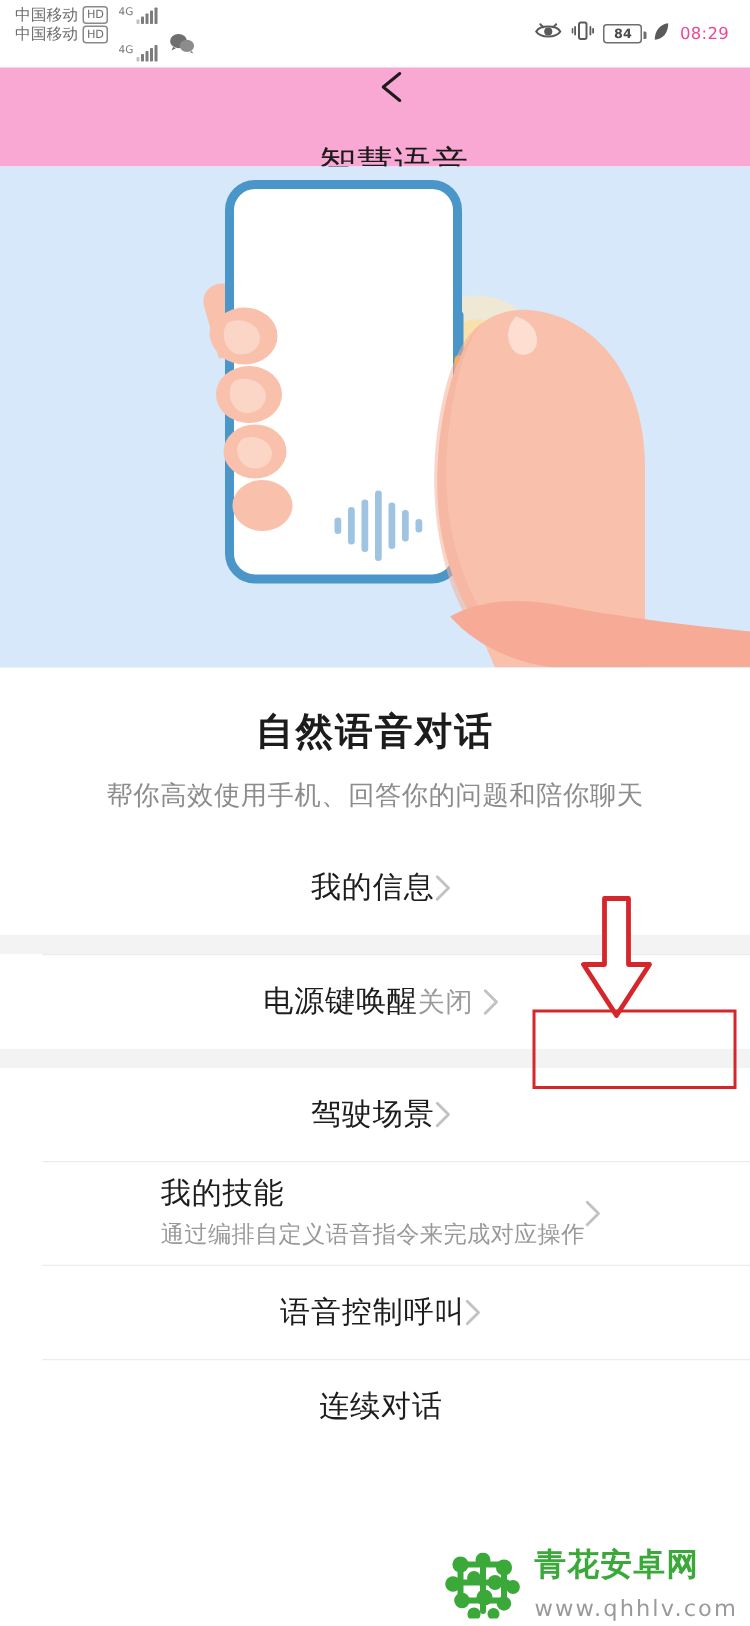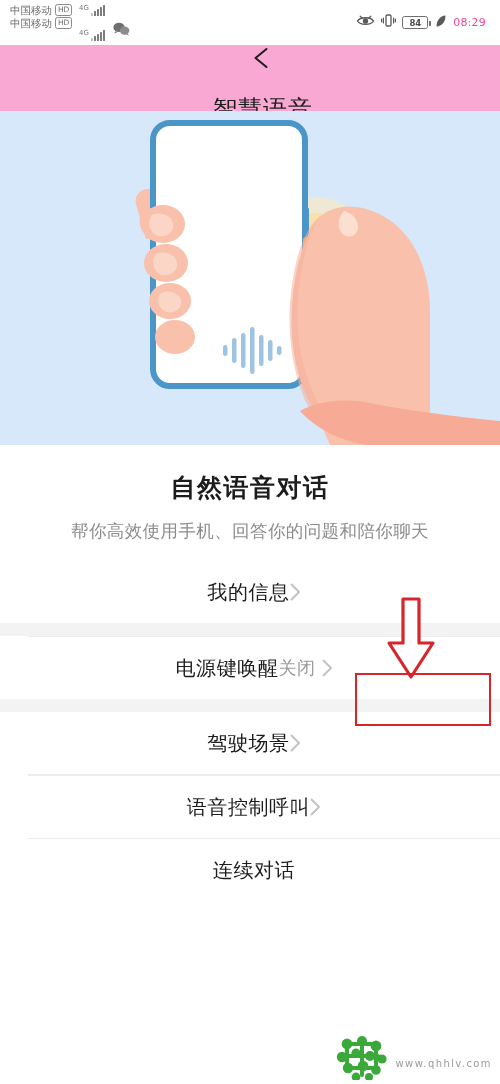--- a/index.html
+++ b/index.html
@@ -86,21 +86,21 @@
   .anno-arrow { position:absolute; left:385px; top:597px; width:52px; height:84px; pointer-events:none; }
   .anno-box {
     position:absolute; left:355px; top:673px; width:136px; height:53px;
     border:2.6px solid #d5262b; pointer-events:none;
   }
 
   
   .watermark { position:absolute; right:8px; bottom:4px; display:flex; align-items:center; gap:8px; }
   .wm-text { display:flex; flex-direction:column; line-height:1; }
   .wm-cn { font-size:21px; font-weight:bold; color:#3aa93a; letter-spacing:1px; }
-  .wm-url { font-size:10px; color:#9a9a9a; letter-spacing:1.4px; margin-top:11px; }
+  .wm-url { font-size:15px; color:#9a9a9a; letter-spacing:1.4px; margin-top:11px; }
 </style>
 </head>
 <body>
 
 <div class="screen">
 
   <div class="statusbar">
     <div class="sb-left">
       <div class="carrier-stack">
         <div class="carrier-row">
@@ -267,20 +267,31 @@
       <div class="row-texts">
         <span class="row-label">驾驶场景</span>
       </div>
       <div class="row-right">
         <svg class="chev" viewBox="0 0 11 18">
           <path d="M1.5 1.5 L9 9 L1.5 16.5" fill="none" stroke="#c2c2c2" stroke-width="1.9" stroke-linecap="round" stroke-linejoin="round"></path>
         </svg>
       </div>
     </div>
     <div class="divider"></div>
+    <div class="row tall">
+      <div class="row-texts">
+        <span class="row-label">我的技能</span>
+        <span class="row-desc">通过编排自定义语音指令来完成对应操作</span>
+      </div>
+      <div class="row-right">
+        <svg class="chev" viewBox="0 0 11 18">
+          <path d="M1.5 1.5 L9 9 L1.5 16.5" fill="none" stroke="#c2c2c2" stroke-width="1.9" stroke-linecap="round" stroke-linejoin="round"></path>
+        </svg>
+      </div>
+    </div>
     <div class="divider"></div>
     <div class="row">
       <div class="row-texts">
         <span class="row-label">语音控制呼叫</span>
       </div>
       <div class="row-right">
         <svg class="chev" viewBox="0 0 11 18">
           <path d="M1.5 1.5 L9 9 L1.5 16.5" fill="none" stroke="#c2c2c2" stroke-width="1.9" stroke-linecap="round" stroke-linejoin="round"></path>
         </svg>
       </div>
@@ -316,17 +327,18 @@
         <circle cx="33" cy="41" r="4"></circle>
         <rect x="9" y="6" width="32" height="4" rx="2"></rect>
         <rect x="8" y="18" width="36" height="4" rx="2"></rect>
         <rect x="11" y="30" width="30" height="4" rx="2"></rect>
         <rect x="9" y="9" width="4" height="22" rx="2"></rect>
         <rect x="24" y="4" width="4" height="37" rx="2"></rect>
         <rect x="38" y="9" width="4" height="26" rx="2"></rect>
       </g>
     </svg>
     <div class="wm-text">
+      <span class="wm-cn">青花安卓网</span>
       <span class="wm-url">www.qhhlv.com</span>
     </div>
   </div>
 
 </div>
 
 </body></html>

